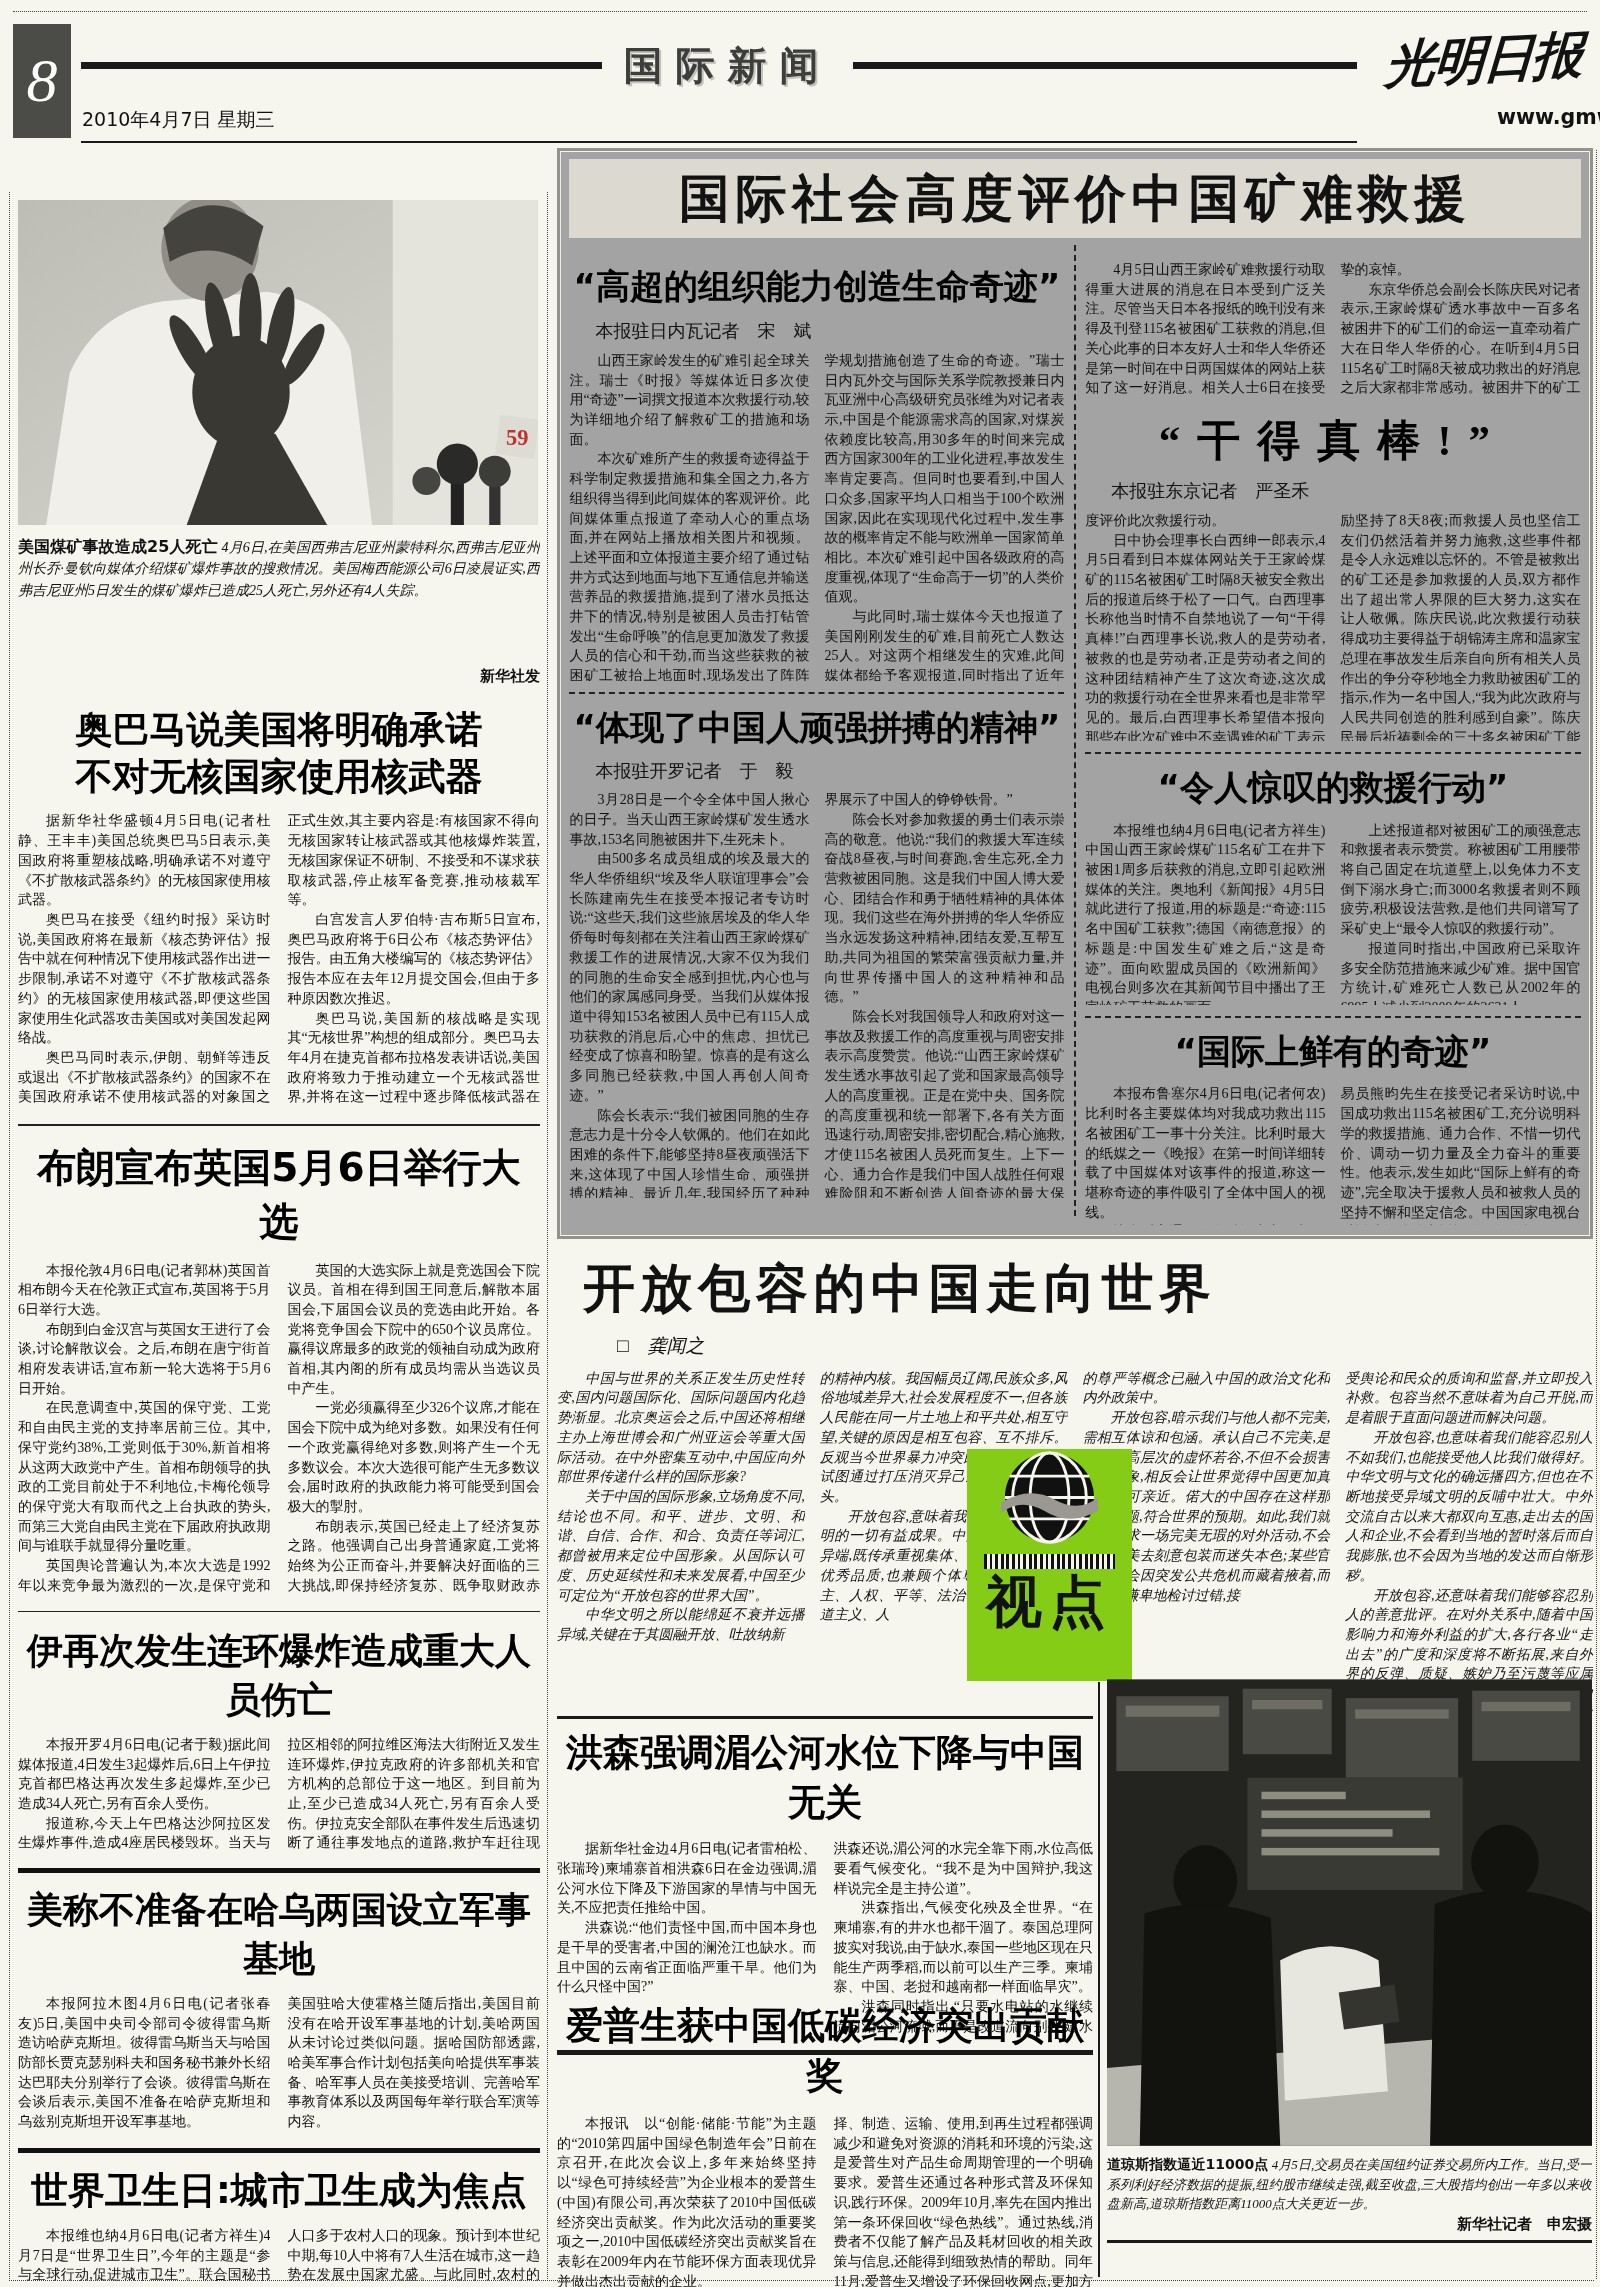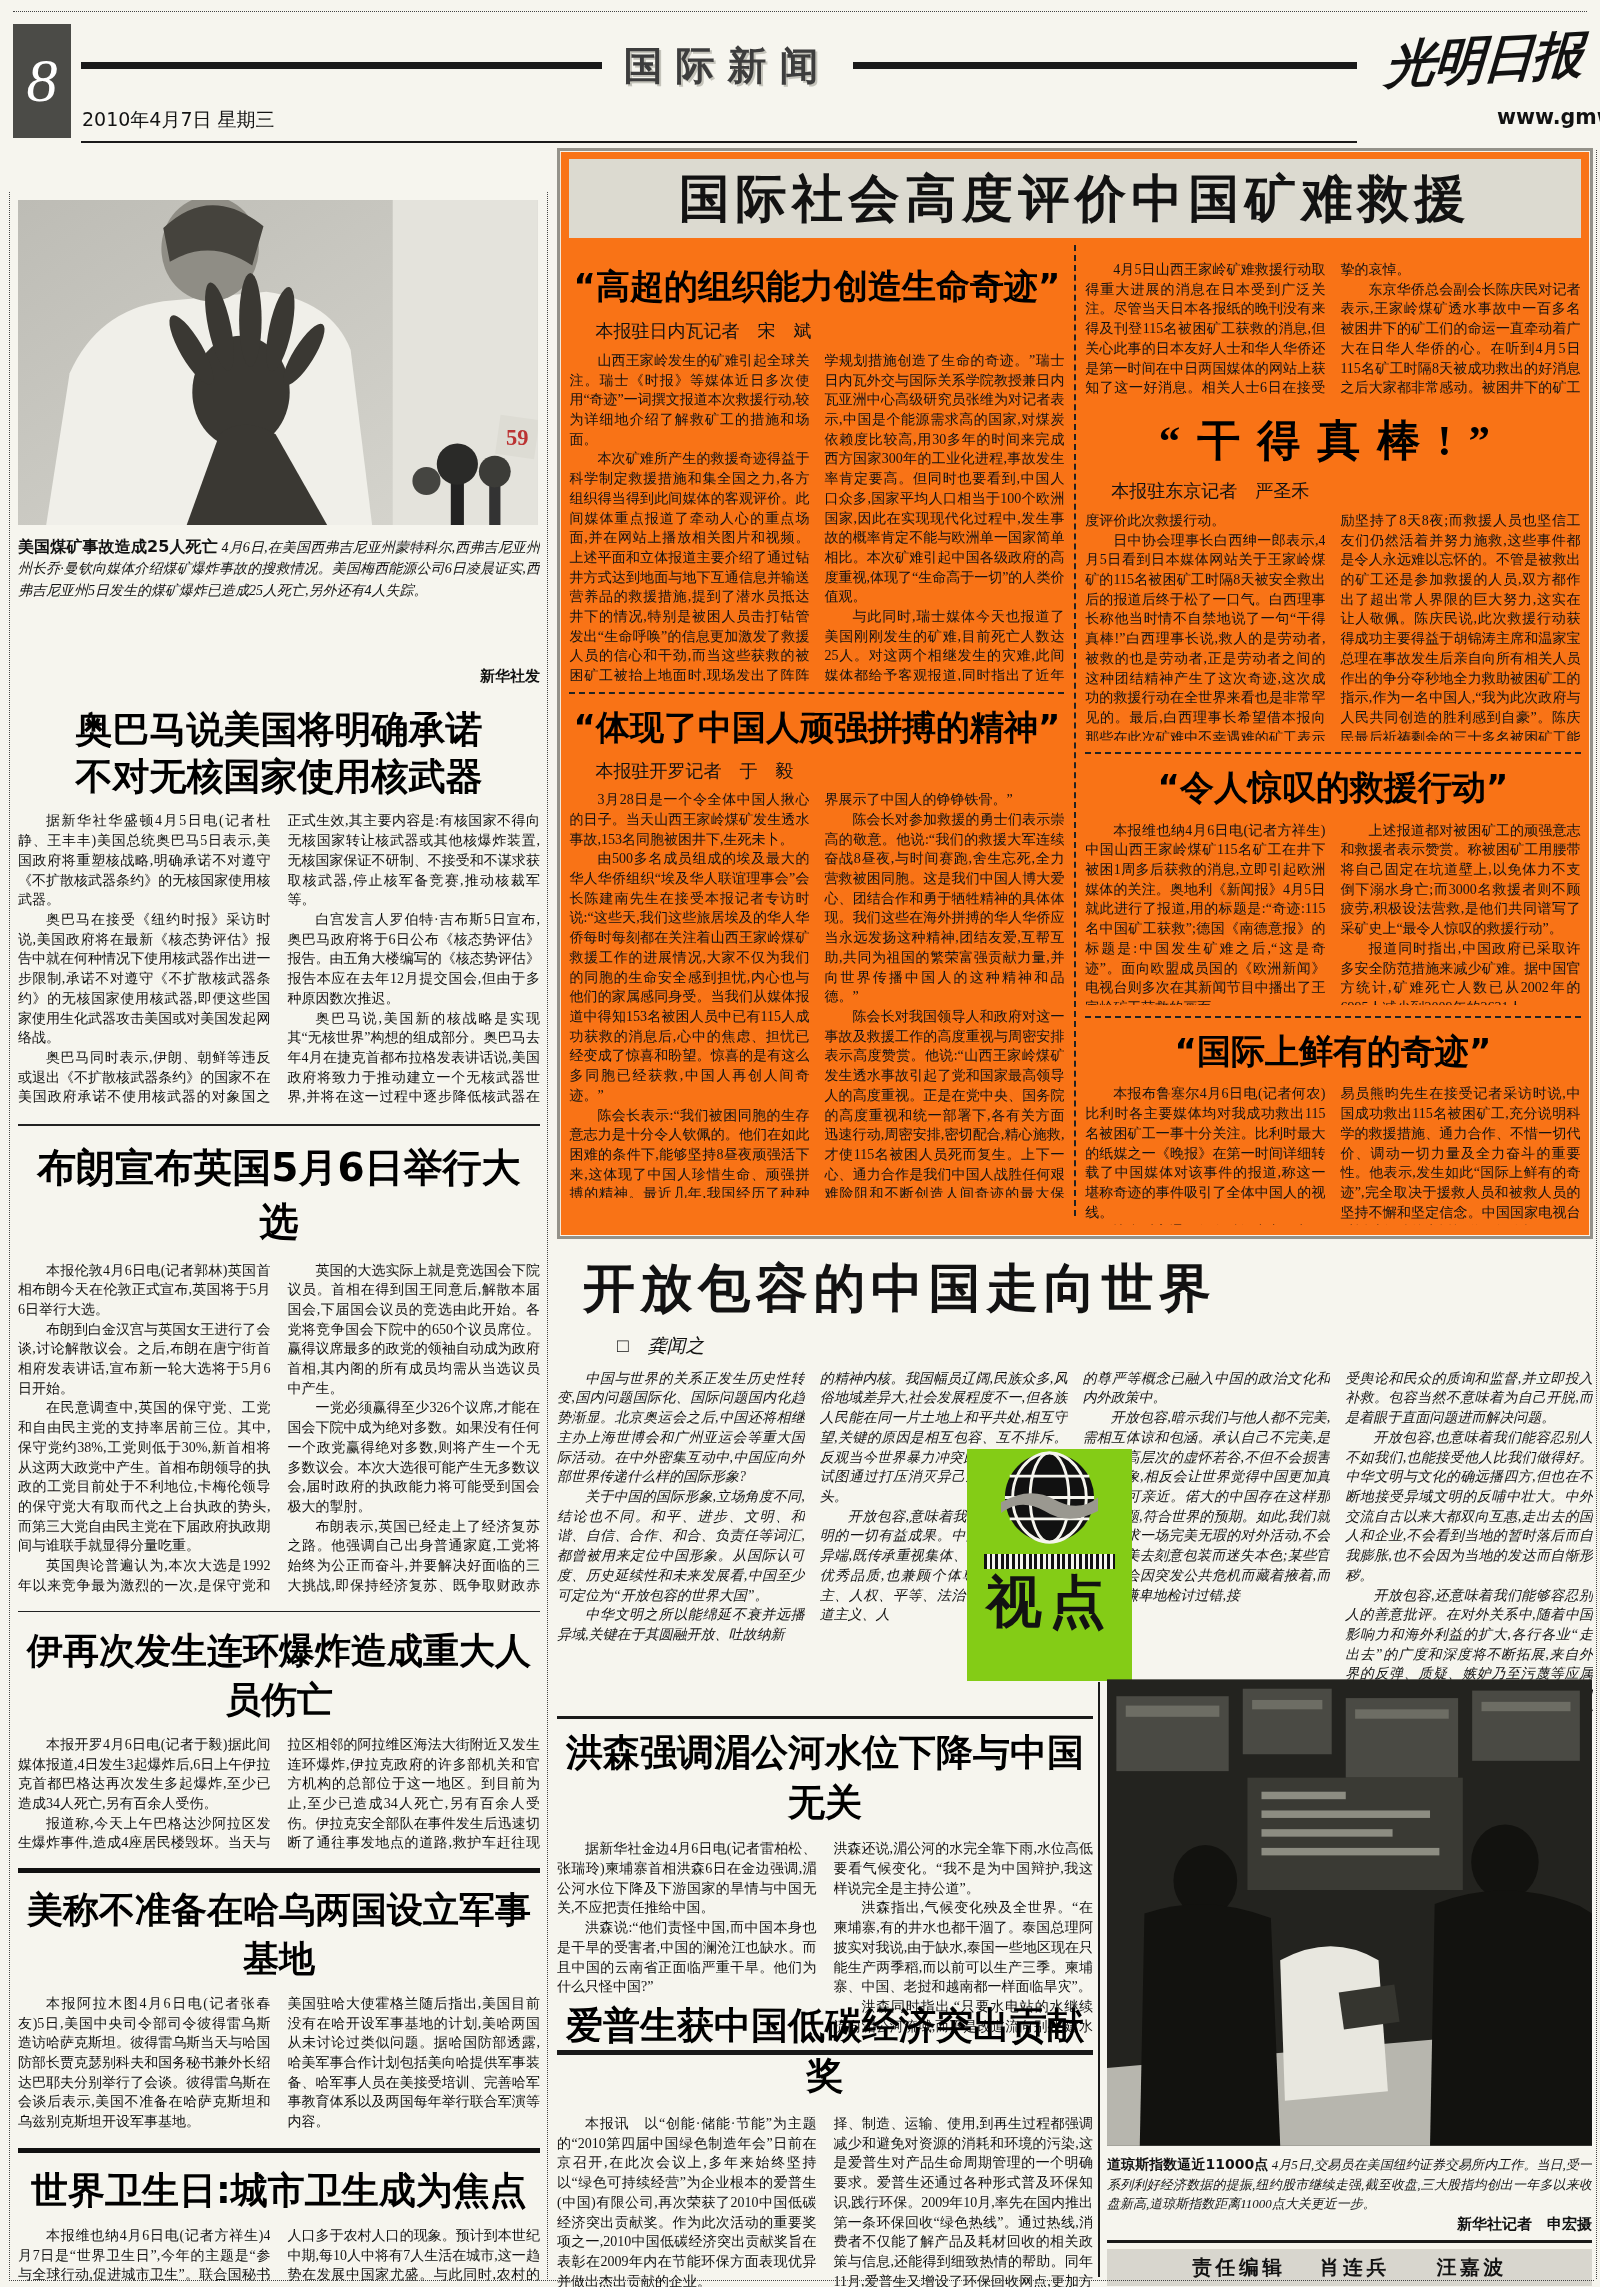--- a/index.html
+++ b/index.html
@@ -18,21 +18,21 @@
   .headline{text-align:center;color:#000;}
   .byline{font-size:18px;padding-left:26px;}
   .dashhr{border-top:2.8px dashed #222;height:0;}
   
   .pagenum{background:#4b4b47;color:#fff;text-align:center;font-size:62px;font-style:italic;
            font-family:"Liberation Serif",serif;line-height:112px;}
   .section-label{font-size:39px;letter-spacing:13px;color:#3d3d3d;text-shadow:1.9px 1.9px 0 #c4c3ba;text-align:center;}
   .masthead{font-size:51px;font-weight:bold;font-style:italic;letter-spacing:-1.9px;
             transform:rotate(-3deg) skewX(-6deg);white-space:nowrap;}
   
-  .minebox{border:3.7px solid #94928a;box-shadow:inset 0 0 0 0.9px #f6f5ee;background:#f97316;}
+  .minebox{border:3.7px solid #94928a;box-shadow:inset 0 0 0 0.9px #f6f5ee;background:#a3a3a3;}
   .banner{background:#dcdad0;text-align:center;font-size:51px;letter-spacing:5.6px;line-height:79px;}
   .mb-grid{display:flex;}
   .mb-divider{border-left:2.8px dashed #222;margin:0 9.4px;}
   
   .thinrule{height:1.9px;background:#222;margin:15px 0;}
   .thickrule{height:5.6px;background:#111;margin:13px 0;}
   .caption{font-size:14px;line-height:21.5px;text-align:justify;overflow:hidden;}
   .cap-lead{font-style:normal;font-weight:bold;font-family:"DejaVu Sans","Liberation Sans",sans-serif;font-size:16px;}
   .credit{text-align:right;font-weight:bold;font-style:normal;
           font-family:"DejaVu Sans","Liberation Sans",sans-serif;font-size:15px;}
@@ -348,22 +348,18 @@
     <rect x="250" y="330" width="60" height="40" fill="#35352f" transform="rotate(-8 280 350)"></rect>
   </svg>
 
   <div class="abs" style="left:1107px;top:2155px;width:485px;">
     <div class="caption kai" style="height:60px;font-size:13px;line-height:19.7px;">
       <span class="cap-lead" style="font-size:14px;">道琼斯指数逼近11000点</span>
       <span>4月5日,交易员在美国纽约证券交易所内工作。当日,受一系列利好经济数据的提振,纽约股市继续走强,截至收盘,三大股指均创出一年多以来收盘新高,道琼斯指数距离11000点大关更近一步。</span>
     </div>
     <div class="credit">新华社记者　申宏摄</div>
     <div class="rule" style="height:3.7px;margin-top:5.6px;"></div>
-    <div class="footerbar hei" style="margin-top:5.6px;">
-      <span>责任编辑</span>　
-      <span>肖连兵　　汪嘉波</span>
-    </div>
   </div>
 
   <div class="abs vdot" style="left:1596px;top:150px;height:2129px;"></div>
   <div class="abs dotline" style="left:9.4px;top:2280px;width:1585px;"></div>
 </div>
 
 
 </body></html>

